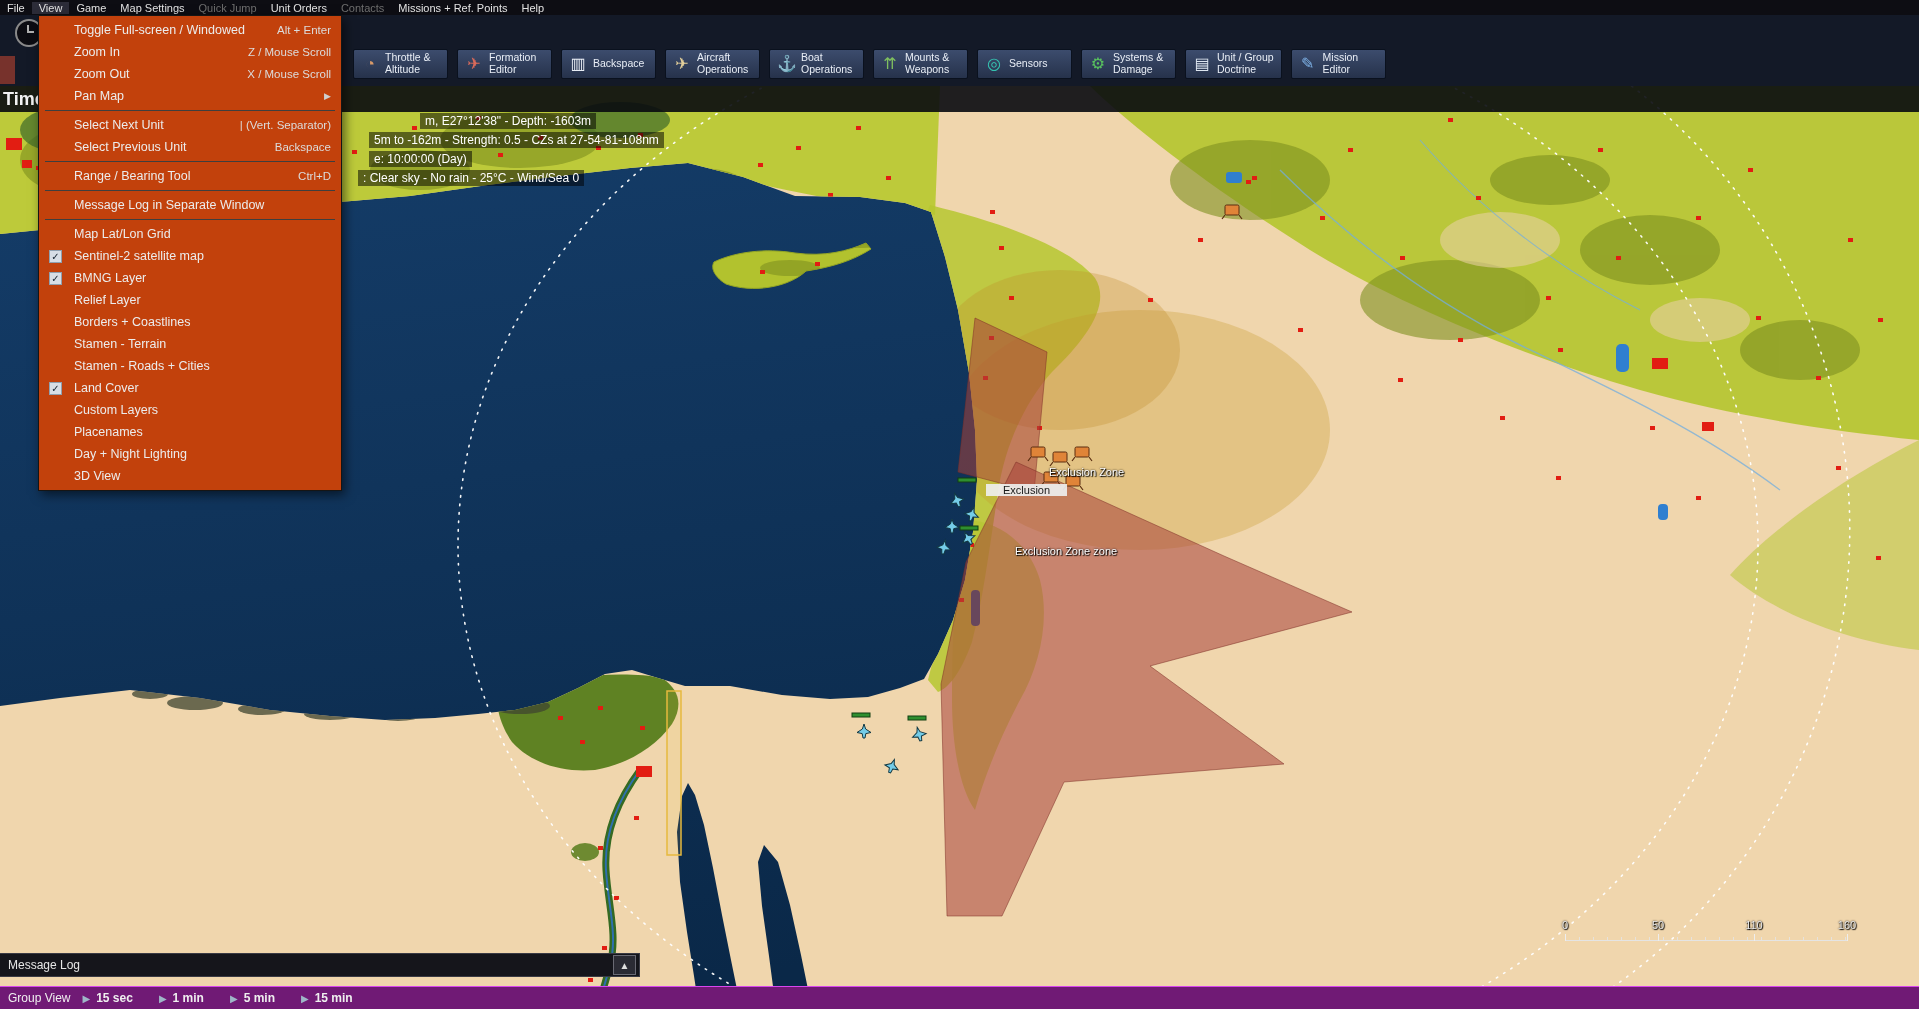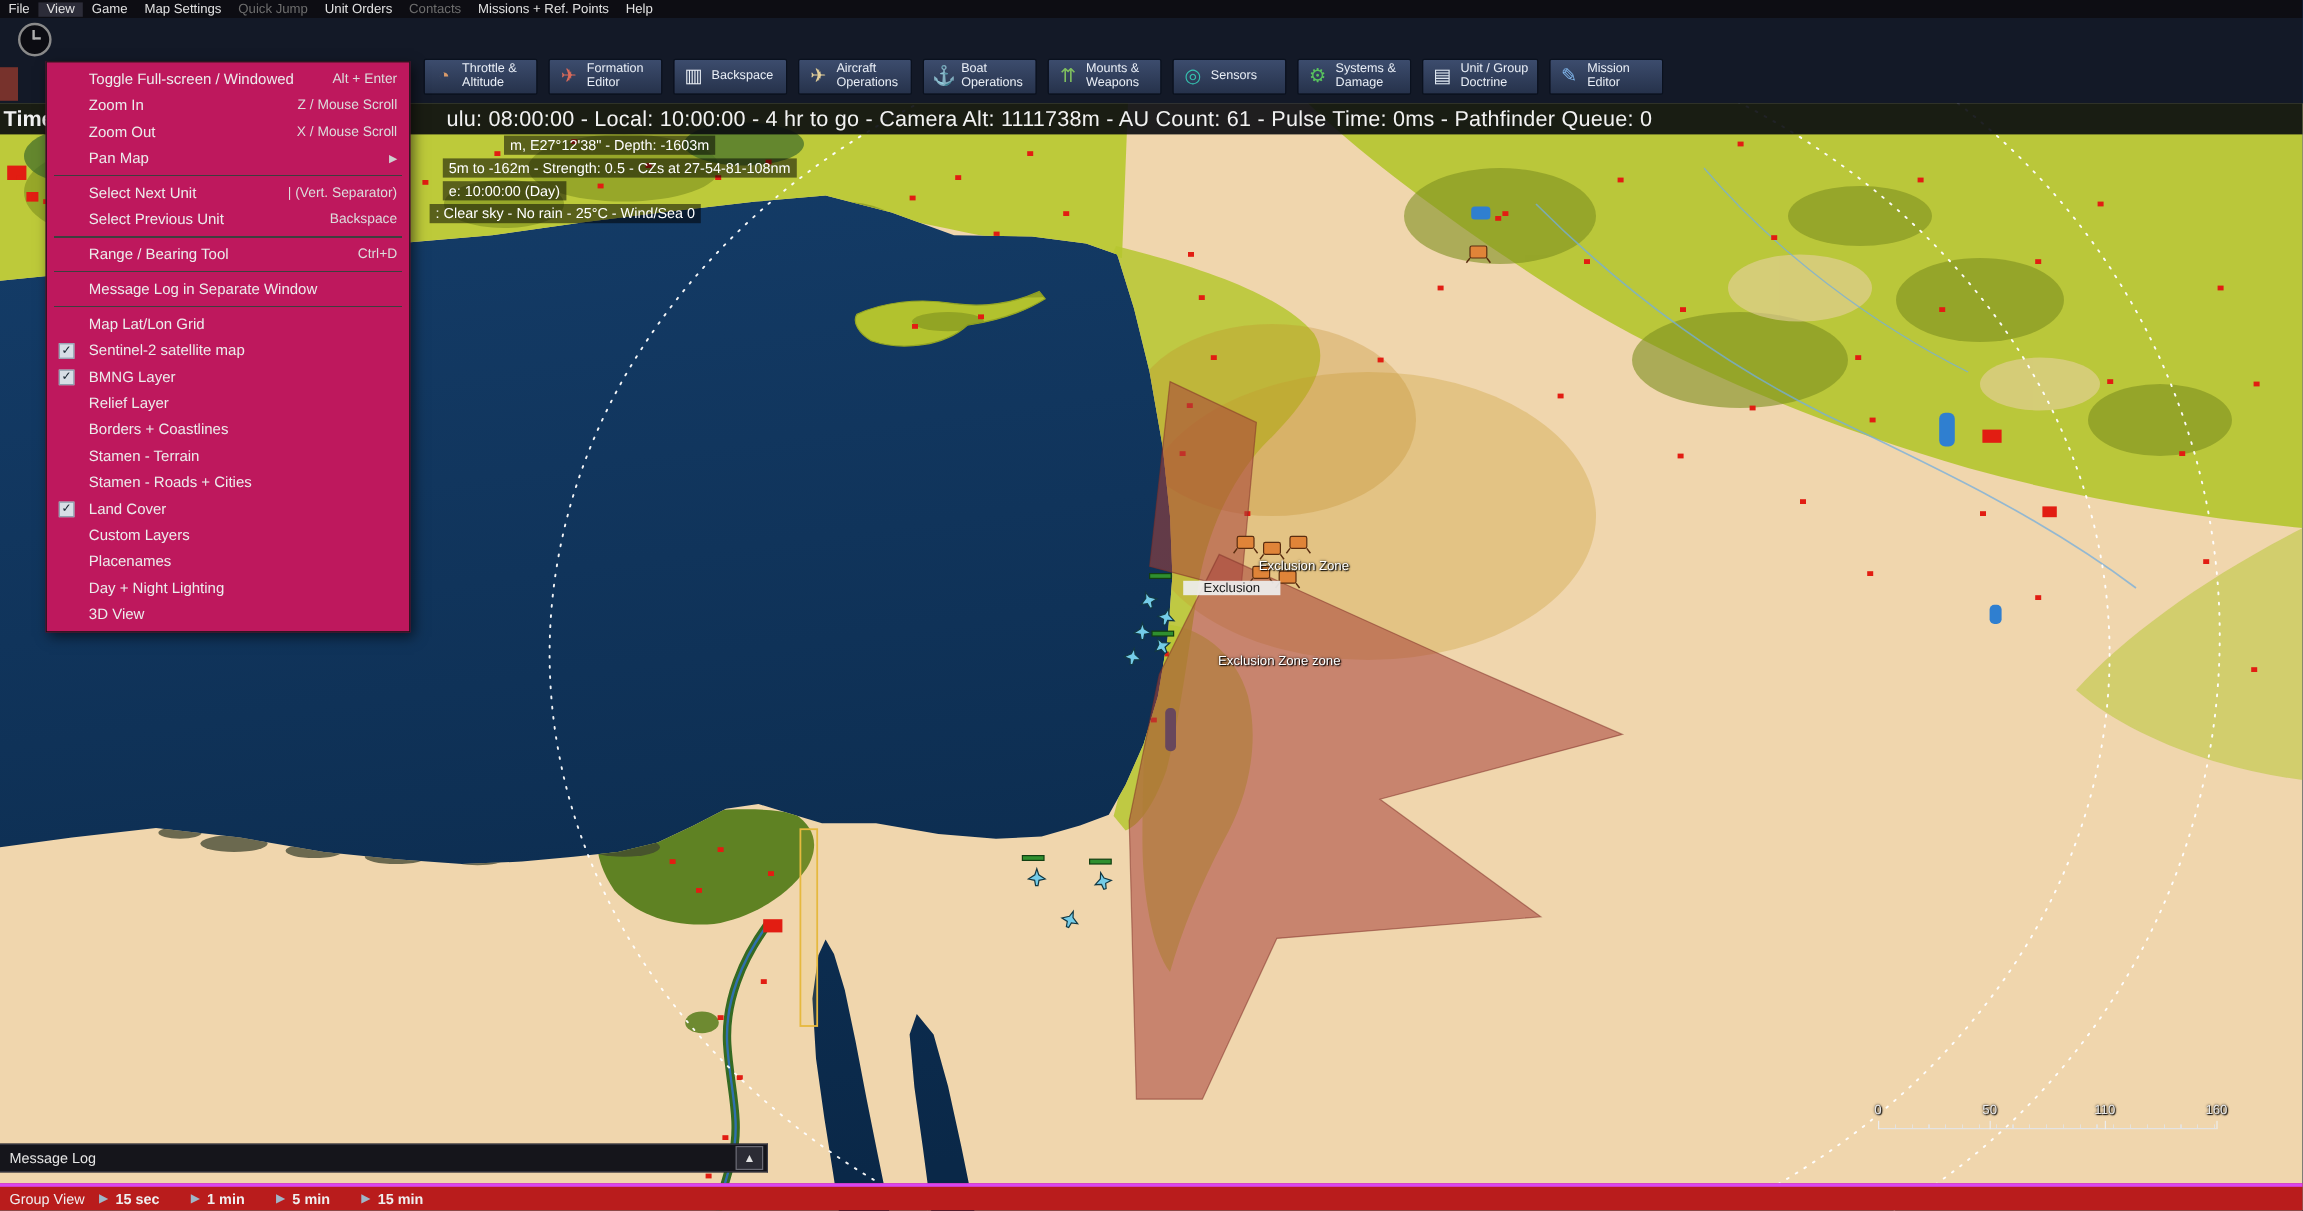--- a/index.html
+++ b/index.html
@@ -19,23 +19,23 @@
   .tb-text div{white-space:nowrap;}
 
   
   #menubar{position:absolute;left:0;top:0;right:0;height:15px;background:#0d0d13;z-index:40;
            display:flex;align-items:center;font-size:11px;color:#e2e2e2;}
   .mb-item{padding:0 7px;white-space:nowrap;text-align:center;}
   .mb-disabled{color:#6e6e6e;}
   .mb-open{background:#2c2c38;}
 
   
-  #viewmenu{position:absolute;left:38px;top:15px;width:302px;background:#be185d;
+  #viewmenu{position:absolute;left:38px;top:15px;width:302px;background:#c2410c;
             border:1px solid #151515;box-shadow:3px 4px 10px rgba(0,0,0,.55);z-index:50;
-            padding:3px 0;font-size:12.5px;color:#ececec;margin-top:36px;}
+            padding:3px 0;font-size:12.5px;color:#ececec;}
   .vm-row{height:22px;display:flex;align-items:center;padding:0 10px;}
   .vm-check{width:13px;height:13px;margin-right:12px;flex:none;display:inline-flex;
             align-items:center;justify-content:center;font-size:10px;}
   .vm-check.on{background:#d7dee6;color:#15232f;border:1px solid #8fa0b0;box-sizing:border-box;}
   .vm-label{flex:1;white-space:nowrap;}
   .vm-right{color:#dcdcdc;font-size:11.5px;white-space:nowrap;}
   .vm-sub{font-size:9px;color:#cfcfcf;}
   .vm-sep{height:7px;margin:0 6px;background:linear-gradient(transparent 3px,#3e3e3e 3px,#3e3e3e 4px,transparent 4px);}
 
   
@@ -81,22 +81,22 @@
 
   
   #msglog{position:absolute;left:0;top:953px;width:640px;height:24px;background:#15151b;
           border:1px solid #3a3a44;border-left:none;box-sizing:border-box;display:flex;
           align-items:center;z-index:30;}
   #msglog-title{flex:1;font-size:12px;color:#e6e6e6;padding-left:8px;}
   #msglog-btn{width:21px;height:18px;margin-right:3px;background:#2b2b34;border:1px solid #6a6a74;
               color:#e0e0e0;font-size:10px;display:flex;align-items:center;justify-content:center;}
 
   
-  #bottombar{position:absolute;left:0;top:986px;width:100%;height:23px;background:#b91c1c;
-             border-top:3px solid #d946ef;box-sizing:border-box;display:flex;align-items:center;
+  #bottombar{position:absolute;left:0;top:986px;width:100%;height:23px;background:#701a75;
+             border-top:1px solid #d946ef;box-sizing:border-box;display:flex;align-items:center;
              z-index:30;font-size:12px;color:#efefef;}
   #groupview{padding:0 12px 0 8px;}
   #timesteps{display:flex;align-items:center;}
   .ts{display:flex;align-items:center;margin-right:26px;}
   .ts-play{color:#9fb6c8;font-size:10px;margin-right:6px;}
   .ts-label{font-weight:bold;}
 </style>
 </head>
 <body>
 
@@ -372,21 +372,20 @@
         <span class="tb-icon" style="color: rgb(127, 179, 232);">✎</span>
         <span class="tb-text">
           <div>Mission</div>
           <div>Editor</div>
         </span>
       </div>
     </div>
 
   <div id="statusbar">
     <span id="time-label">Time</span>
-    <span id="status-text">ulu: 08:00:00 - Local: 10:00:00 - 4 hr to go -  Camera Alt: 1111738m - AU Count: 61 - Pulse Time: 0ms - Pathfinder Queue: 0</span>
   </div>
 
   <div class="info" id="info1">m, E27°12'38" - Depth: -1603m</div>
   <div class="info" id="info2">5m to -162m - Strength: 0.5 - CZs at 27-54-81-108nm</div>
   <div class="info" id="info3">e: 10:00:00 (Day)</div>
   <div class="info" id="info4">: Clear sky - No rain - 25°C - Wind/Sea 0</div>
 
   <div id="clock"></div>
   <div id="redsq"></div>
 

